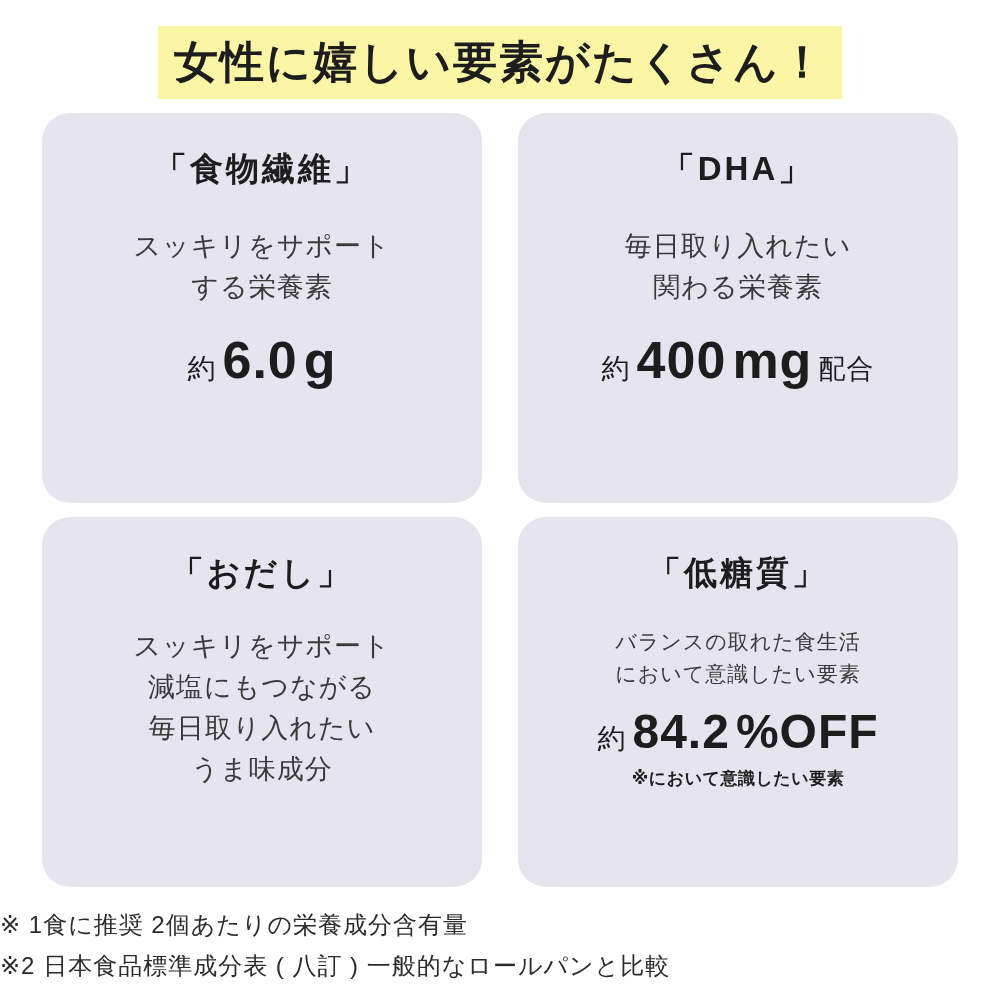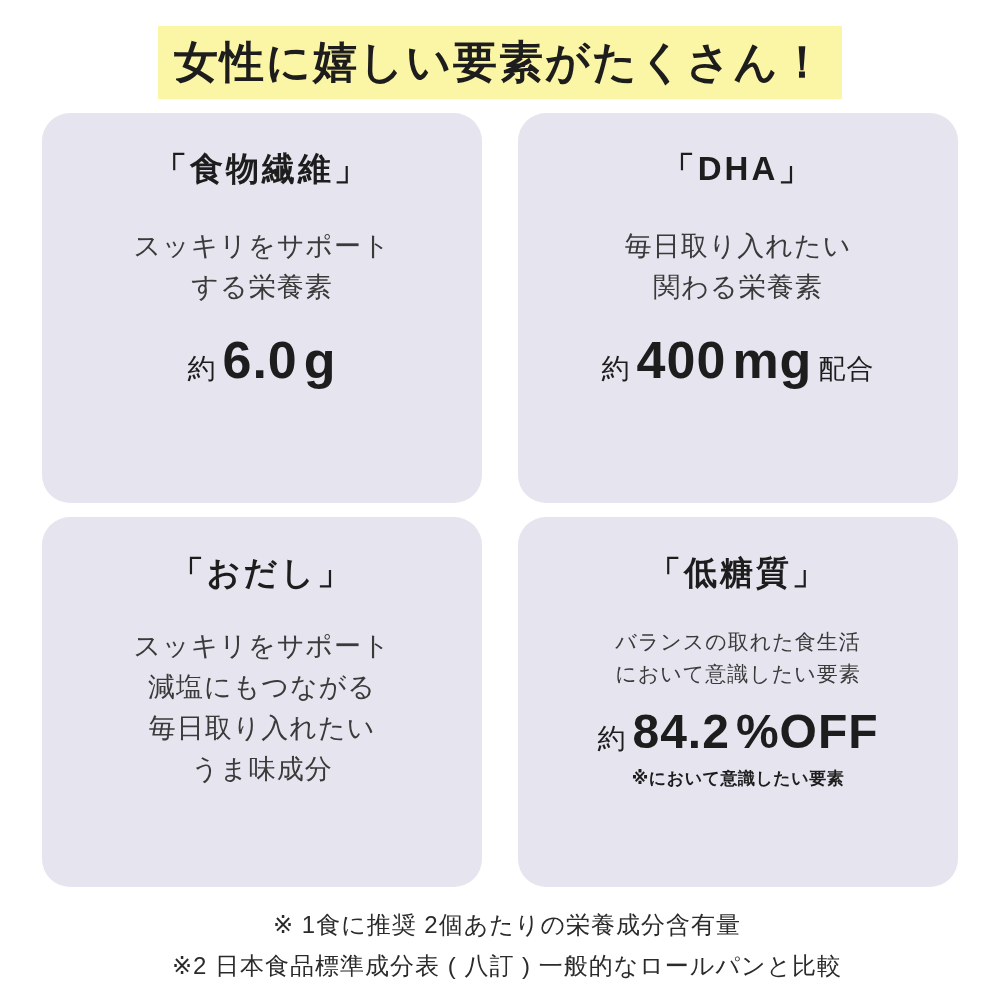--- a/index.html
+++ b/index.html
@@ -110,23 +110,21 @@
   .card.c3 .card-title { margin-bottom: 30px; }
   .card.c4 .card-title { margin-bottom: 30px; }
   .card.c3 .card-desc { font-size: 27px; }
   .card.c4 .card-desc { font-size: 21px; }
   .card.c4 .card-value { margin-top: 14px; }
   .card.c4 .val-number { font-size: 48px; }
 
   
   .footnotes {
     margin-top: 18px;
-    text-align: center;
     color: #2b2b2b;
-    padding-left: 14px;
   }
   .footnote {
     font-size: 24px;
     letter-spacing: 1px;
     line-height: 1.7;
   }
 </style>
 </head>
 <body>
 

